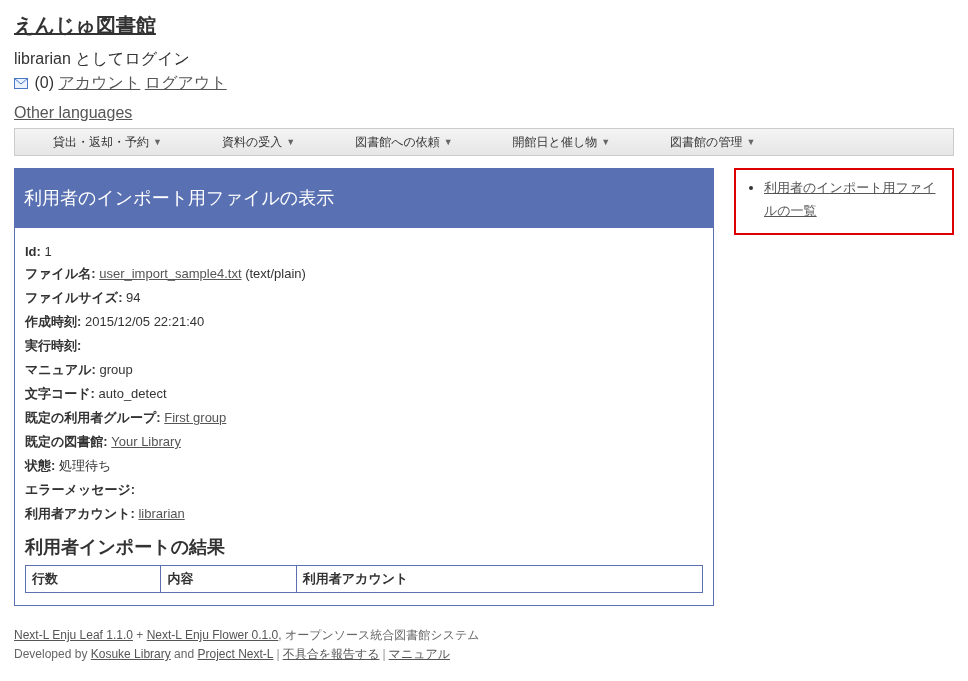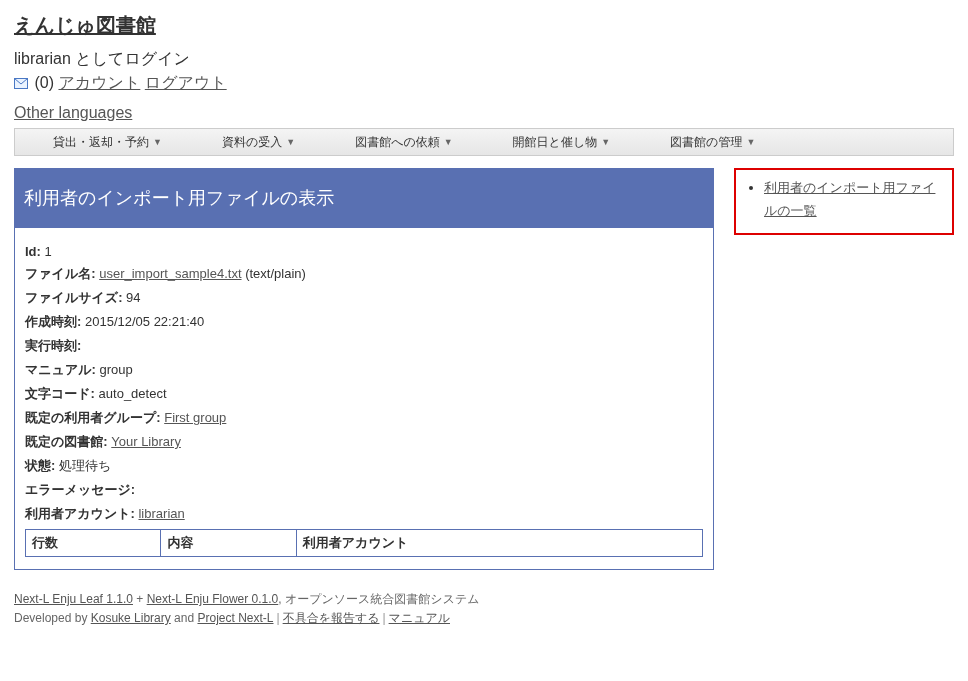--- a/index.html
+++ b/index.html
@@ -181,20 +181,21 @@
       <div class="field-row"><span class="label">既定の利用者グループ:</span> <a>First group</a></div>
 
       <div class="field-row"><span class="label">既定の図書館:</span> <a>Your Library</a></div>
 
       <div class="field-row"><span class="label">状態:</span> <span>処理待ち</span></div>
 
       <div class="field-row"><span class="label">エラーメッセージ:</span> <span></span></div>
 
       <div class="field-row"><span class="label">利用者アカウント:</span> <a>librarian</a></div>
 
+      <h2 class="subhead">利用者インポートの結果</h2>
       <table class="result-table">
         <tbody>
             <tr>
           <th style="width:20%">行数</th>
           <th style="width:20%">内容</th>
           <th>利用者アカウント</th>
         </tr>
       </tbody>
         </table>
     </div>

